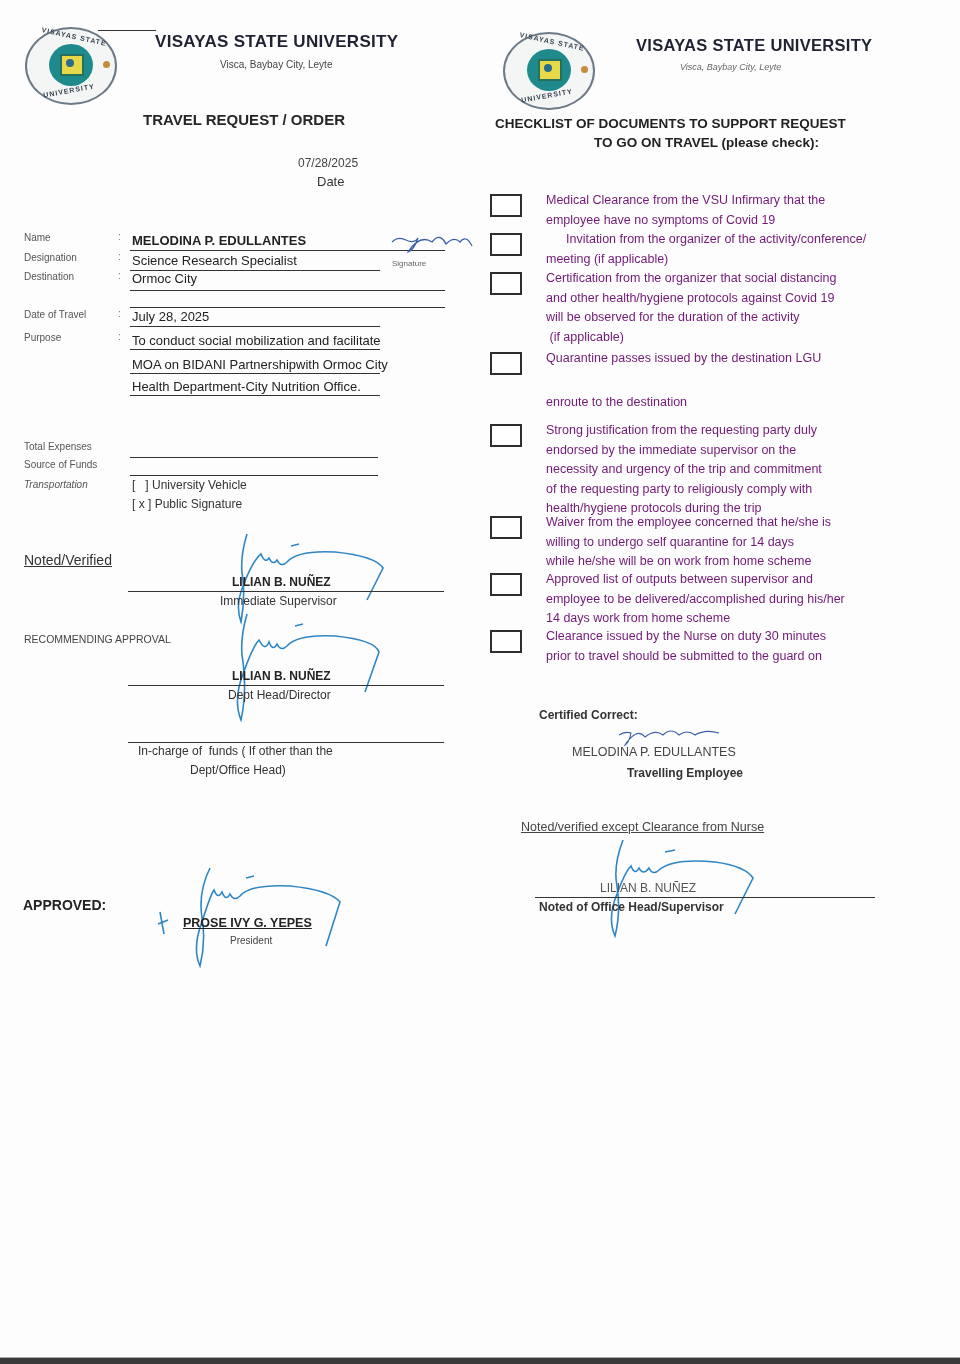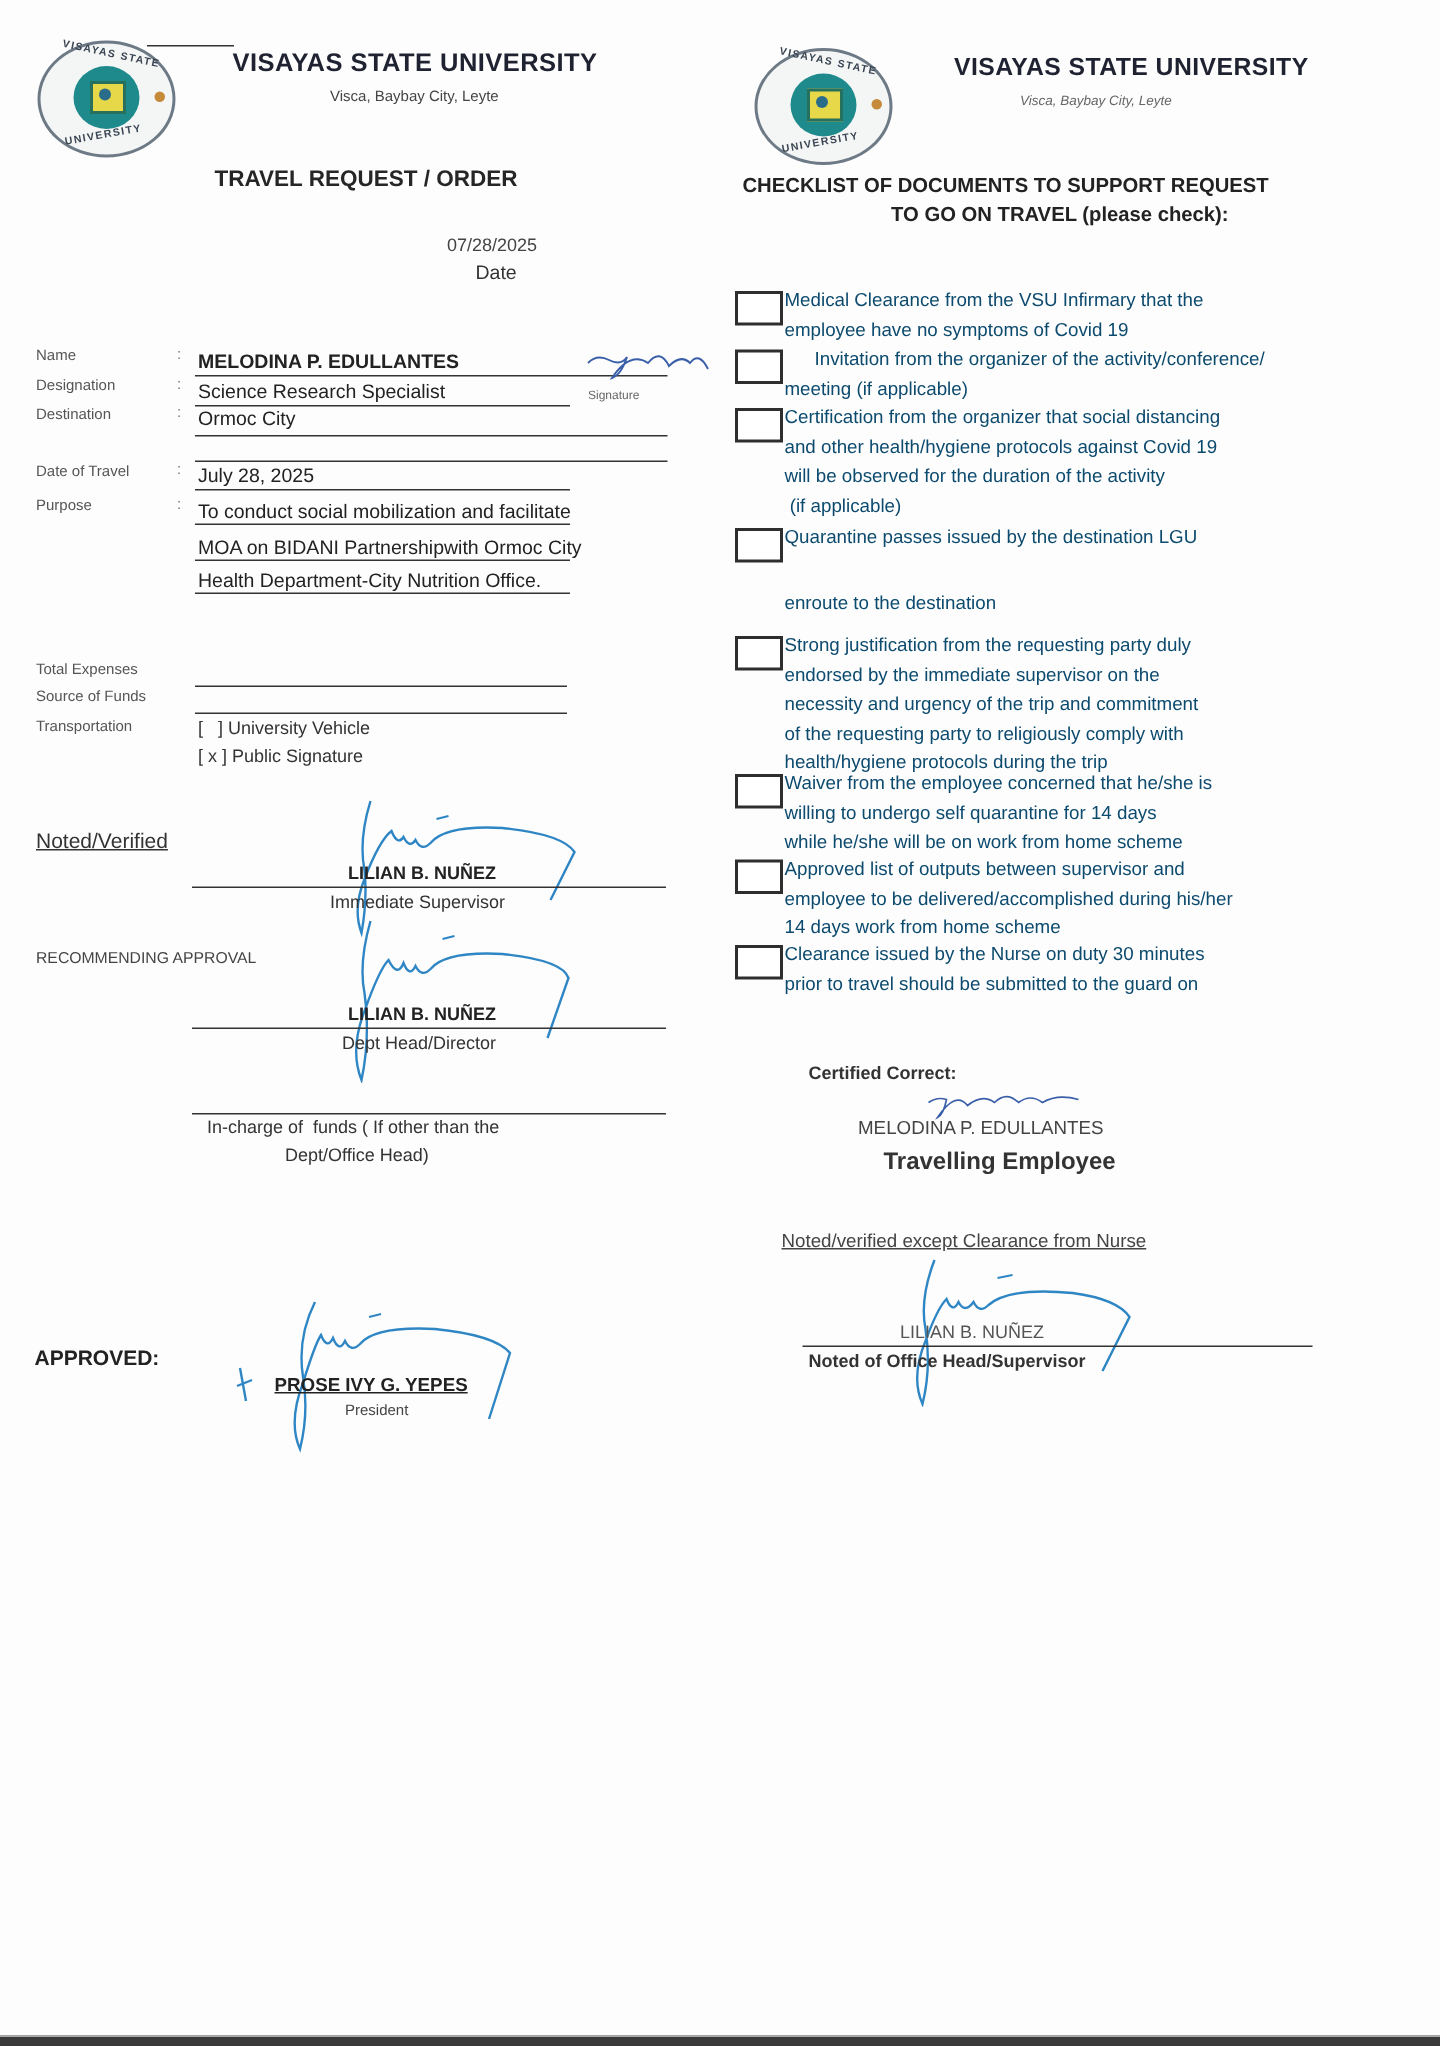--- a/index.html
+++ b/index.html
@@ -16,21 +16,21 @@
   .logo .gem { position: absolute; right: 5px; top: 32px; width: 7px; height: 7px; border-radius: 50%; background: #c58a3a; }
   .logo .txt { position: absolute; font-size: 8px; font-weight: bold; color: #3a4552; letter-spacing: 1px; }
   .uni { font-size: 17px; font-weight: bold; color: #1f2230; letter-spacing: 0.3px; }
   .addr { font-size: 10px; color: #444; }
   .heading { font-size: 15px; font-weight: bold; color: #262626; }
   .lbl { font-size: 10px; color: #555; }
   .val { font-size: 13px; color: #222; }
   .line { position: absolute; height: 1px; background: #333; }
   .colon { font-size: 10px; color: #777; }
   .chk { position: absolute; width: 28px; height: 19px; border: 2px solid #2e2e2e; background: #fff; }
-  .ctext { font-size: 12.5px; color: #0c4a6e; line-height: 19.5px; }
+  .ctext { font-size: 12.5px; color: #701a75; line-height: 19.5px; padding-left: 23px; }
   .sig { position: absolute; }
   .bottom-bar { position: absolute; left: 0; bottom: 0; width: 960px; height: 6px; background: #3a3a3a; border-top: 1px solid #aaa; }
 </style>
 </head>
 <body>
 
 <div>
 
   <div class="abs logo" style="left:25px; top:27px;">
     <span class="txt" style="left:14px; top:4px; transform:rotate(12deg); font-size:7px;">VISAYAS STATE</span>
@@ -83,21 +83,21 @@
   <div class="abs val" style="left:132px; top:357px;">MOA on BIDANI Partnershipwith Ormoc City</div>
   <div class="line" style="left:130px; top:373px; width:250px;"></div>
   <div class="abs val" style="left:132px; top:379px;">Health Department-City Nutrition Office.</div>
   <div class="line" style="left:130px; top:395px; width:250px;"></div>
 
   <div class="abs lbl" style="left:24px; top:441px;">Total Expenses</div>
   <div class="line" style="left:130px; top:457px; width:248px;"></div>
   <div class="abs lbl" style="left:24px; top:459px;">Source of Funds</div>
   <div class="line" style="left:130px; top:475px; width:248px;"></div>
 
-  <div class="abs lbl" style="left:24px; top:479px;">Transportation</div>
+  <div class="abs lbl" style="left:24px; top:479px;font-style:italic;">Transportation</div>
   <div class="abs" style="left:132px; top:478px; font-size:12px; color:#333;">
     <span style="white-space:pre;">[   ]</span>
     <span>University Vehicle</span>
   </div>
   <div class="abs" style="left:132px; top:497px; font-size:12px; color:#333;">
     <span style="white-space:pre;">[ x ]</span>
     <span>Public Signature</span>
   </div>
 
   <div class="abs" style="left:24px; top:552px; font-size:14px; color:#333;text-decoration:underline;">Noted/Verified</div>
@@ -196,21 +196,21 @@
         <div style="white-space: pre;">Clearance issued by the Nurse on duty 30 minutes</div>
         <div style="white-space: pre;">prior to travel should be submitted to the guard on</div>
       </div>
     </div>
 
   <div class="abs bold" style="left:539px; top:708px; font-size:12px; color:#333;">Certified Correct:</div>
   <svg class="sig" width="110" height="24" style="left:615px; top:723px;">
     <path d="M4 12 Q10 8 16 10 Q14 20 10 22 Q22 4 30 14 Q40 6 48 12 Q56 4 64 12 Q72 6 80 12 Q90 6 104 10" stroke="#3a5fa8" stroke-width="1.1" fill="none"></path>
   </svg>
   <div class="abs" style="left:572px; top:745px; font-size:12.5px; color:#444;">MELODINA P. EDULLANTES</div>
-  <div class="abs bold" style="left:589px; top:766px; font-size:16px; color:#333;">Travelling Employee</div>
+  <div class="abs bold" style="left:627px; top:766px; font-size:12px; color:#333;">Travelling Employee</div>
 
   <div class="abs" style="left:521px; top:820px; font-size:12.5px; color:#444; text-decoration:underline;">Noted/verified except Clearance from Nurse</div>
   <svg class="sig" width="180" height="100" style="left:595px; top:838px;">
     <path d="M28 2 Q18 28 22 48 Q26 74 20 98 Q12 80 22 56 Q30 34 36 28 Q40 38 44 30 Q48 38 54 30 Q58 38 64 32 Q78 20 120 24 Q150 28 158 40 L140 76" stroke="#2f86c4" stroke-width="1.6" fill="none"></path>
     <path d="M70 14 L80 12" stroke="#2f86c4" stroke-width="1.4"></path>
   </svg>
   <div class="abs" style="left:600px; top:881px; font-size:12px; color:#555;">LILIAN B. NUÑEZ</div>
   <div class="line" style="left:535px; top:897px; width:340px;"></div>
   <div class="abs bold" style="left:539px; top:900px; font-size:12px; color:#333;">Noted of Office Head/Supervisor</div>
 </div>

